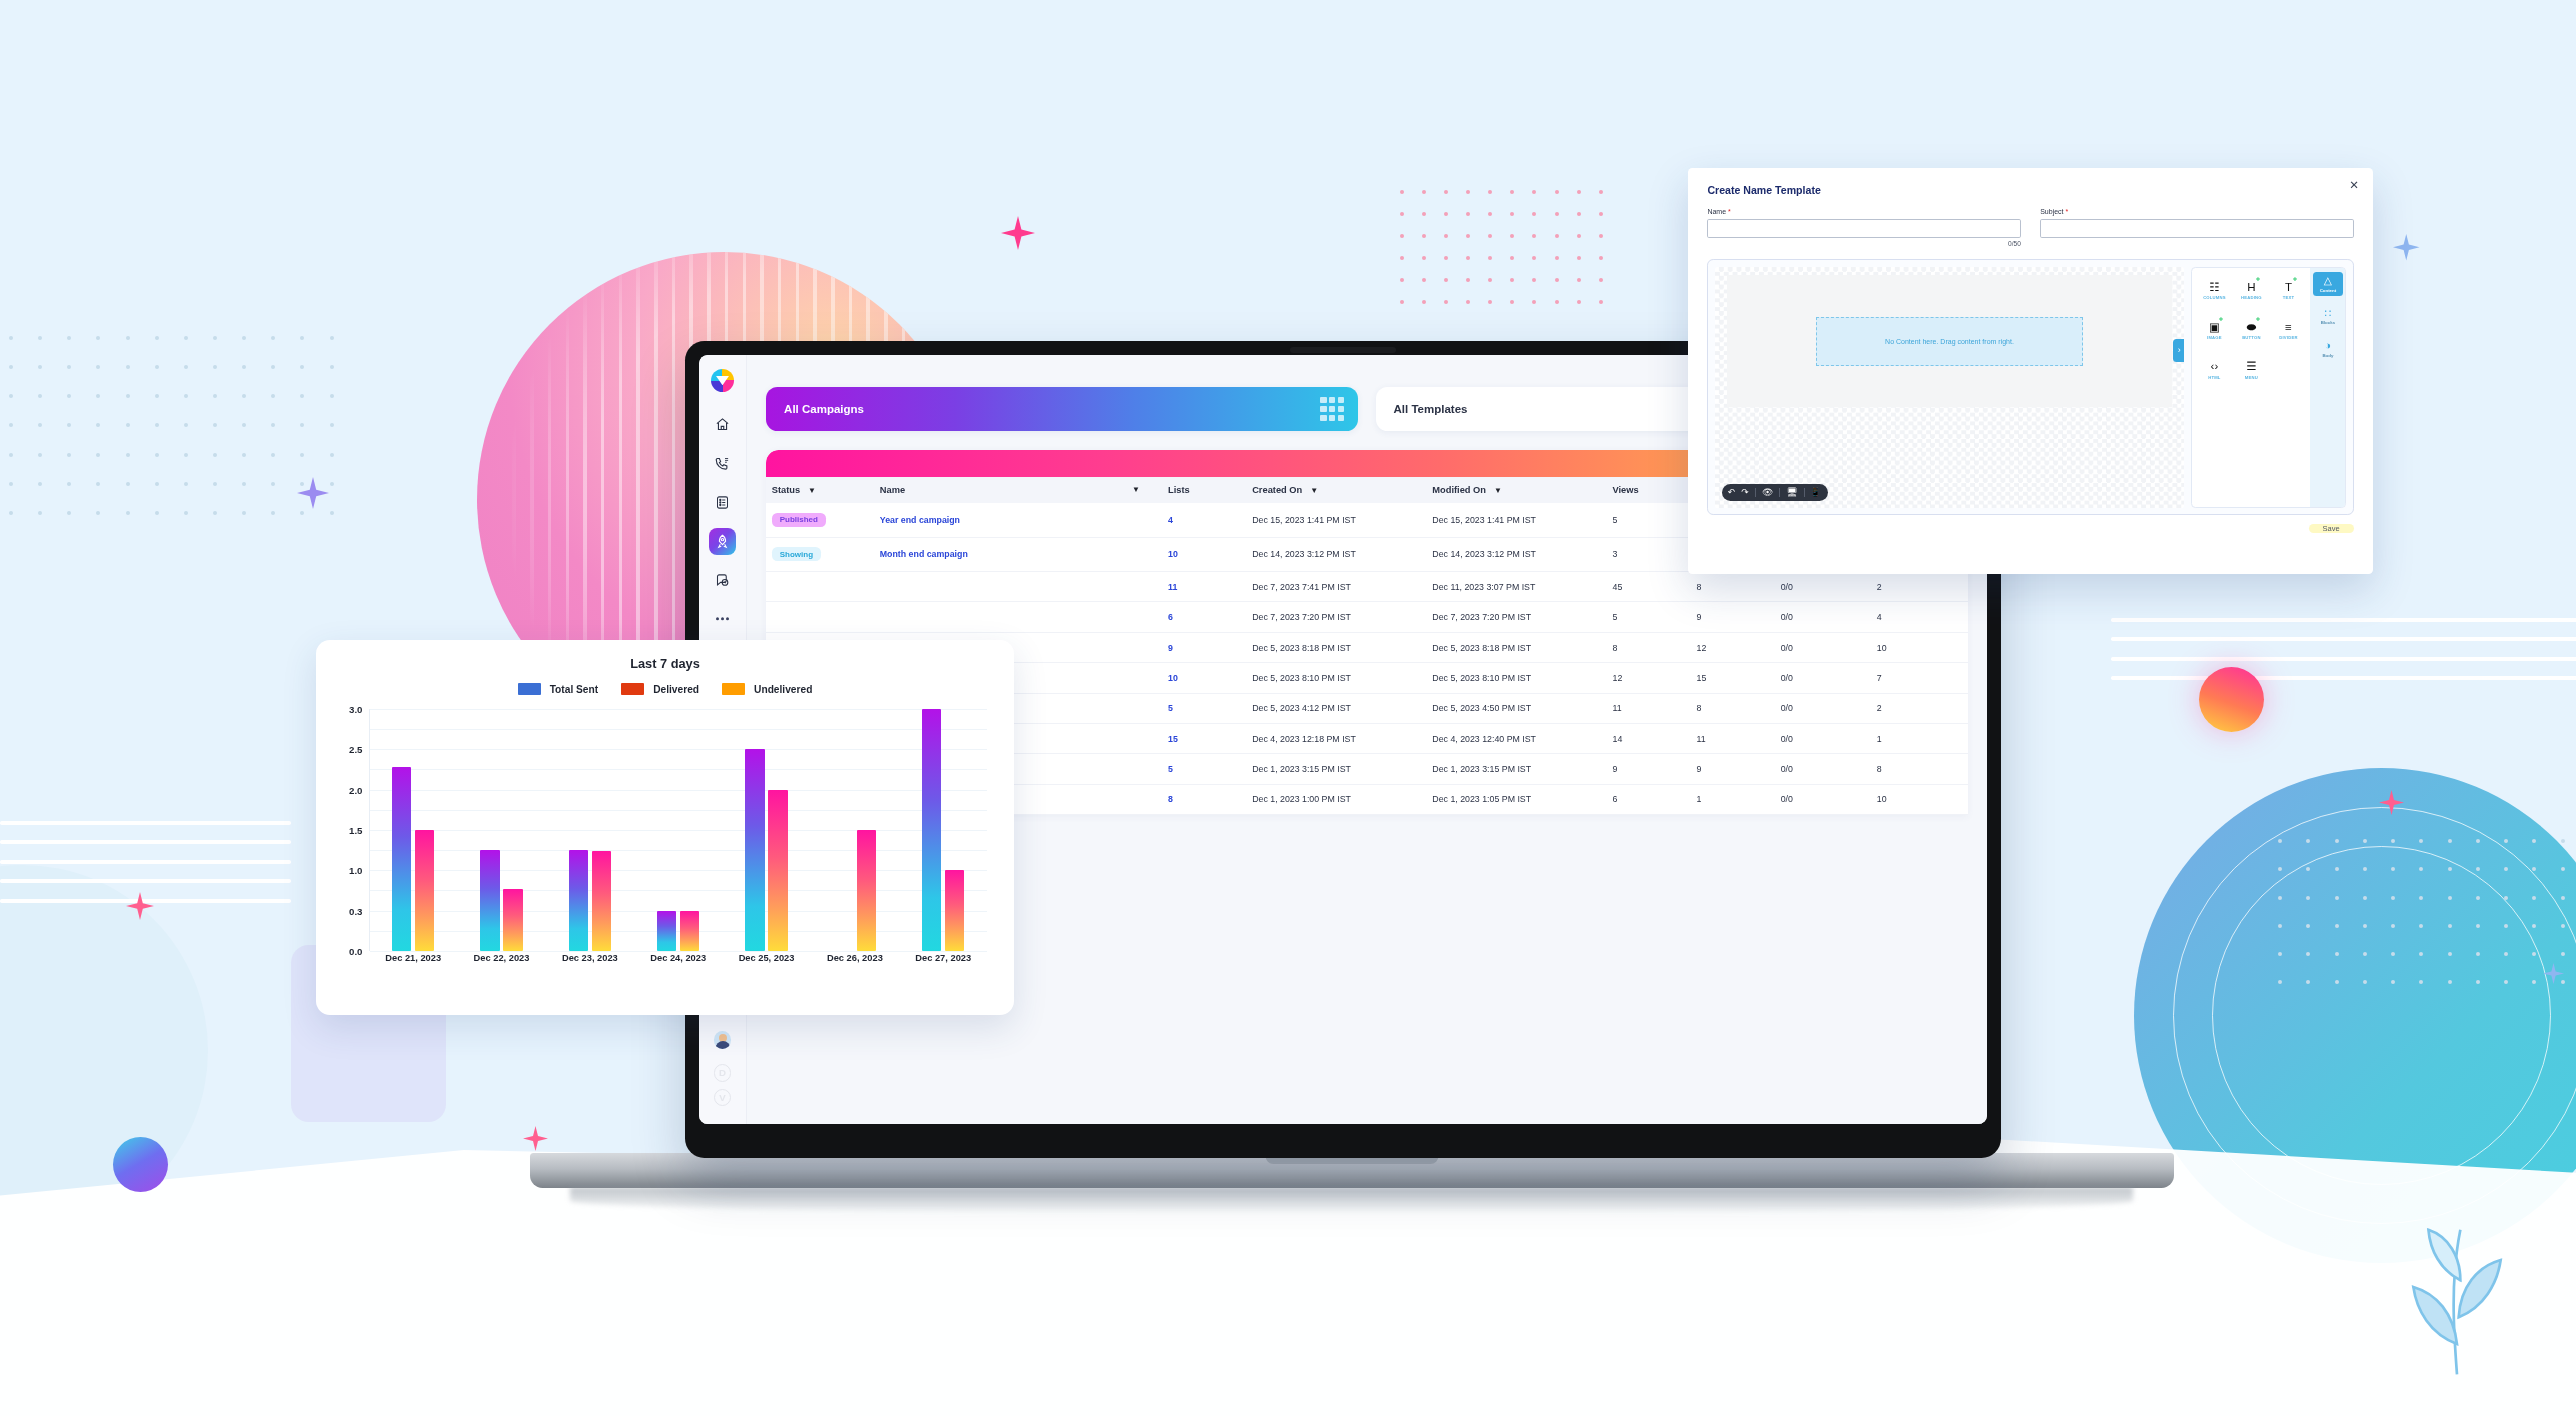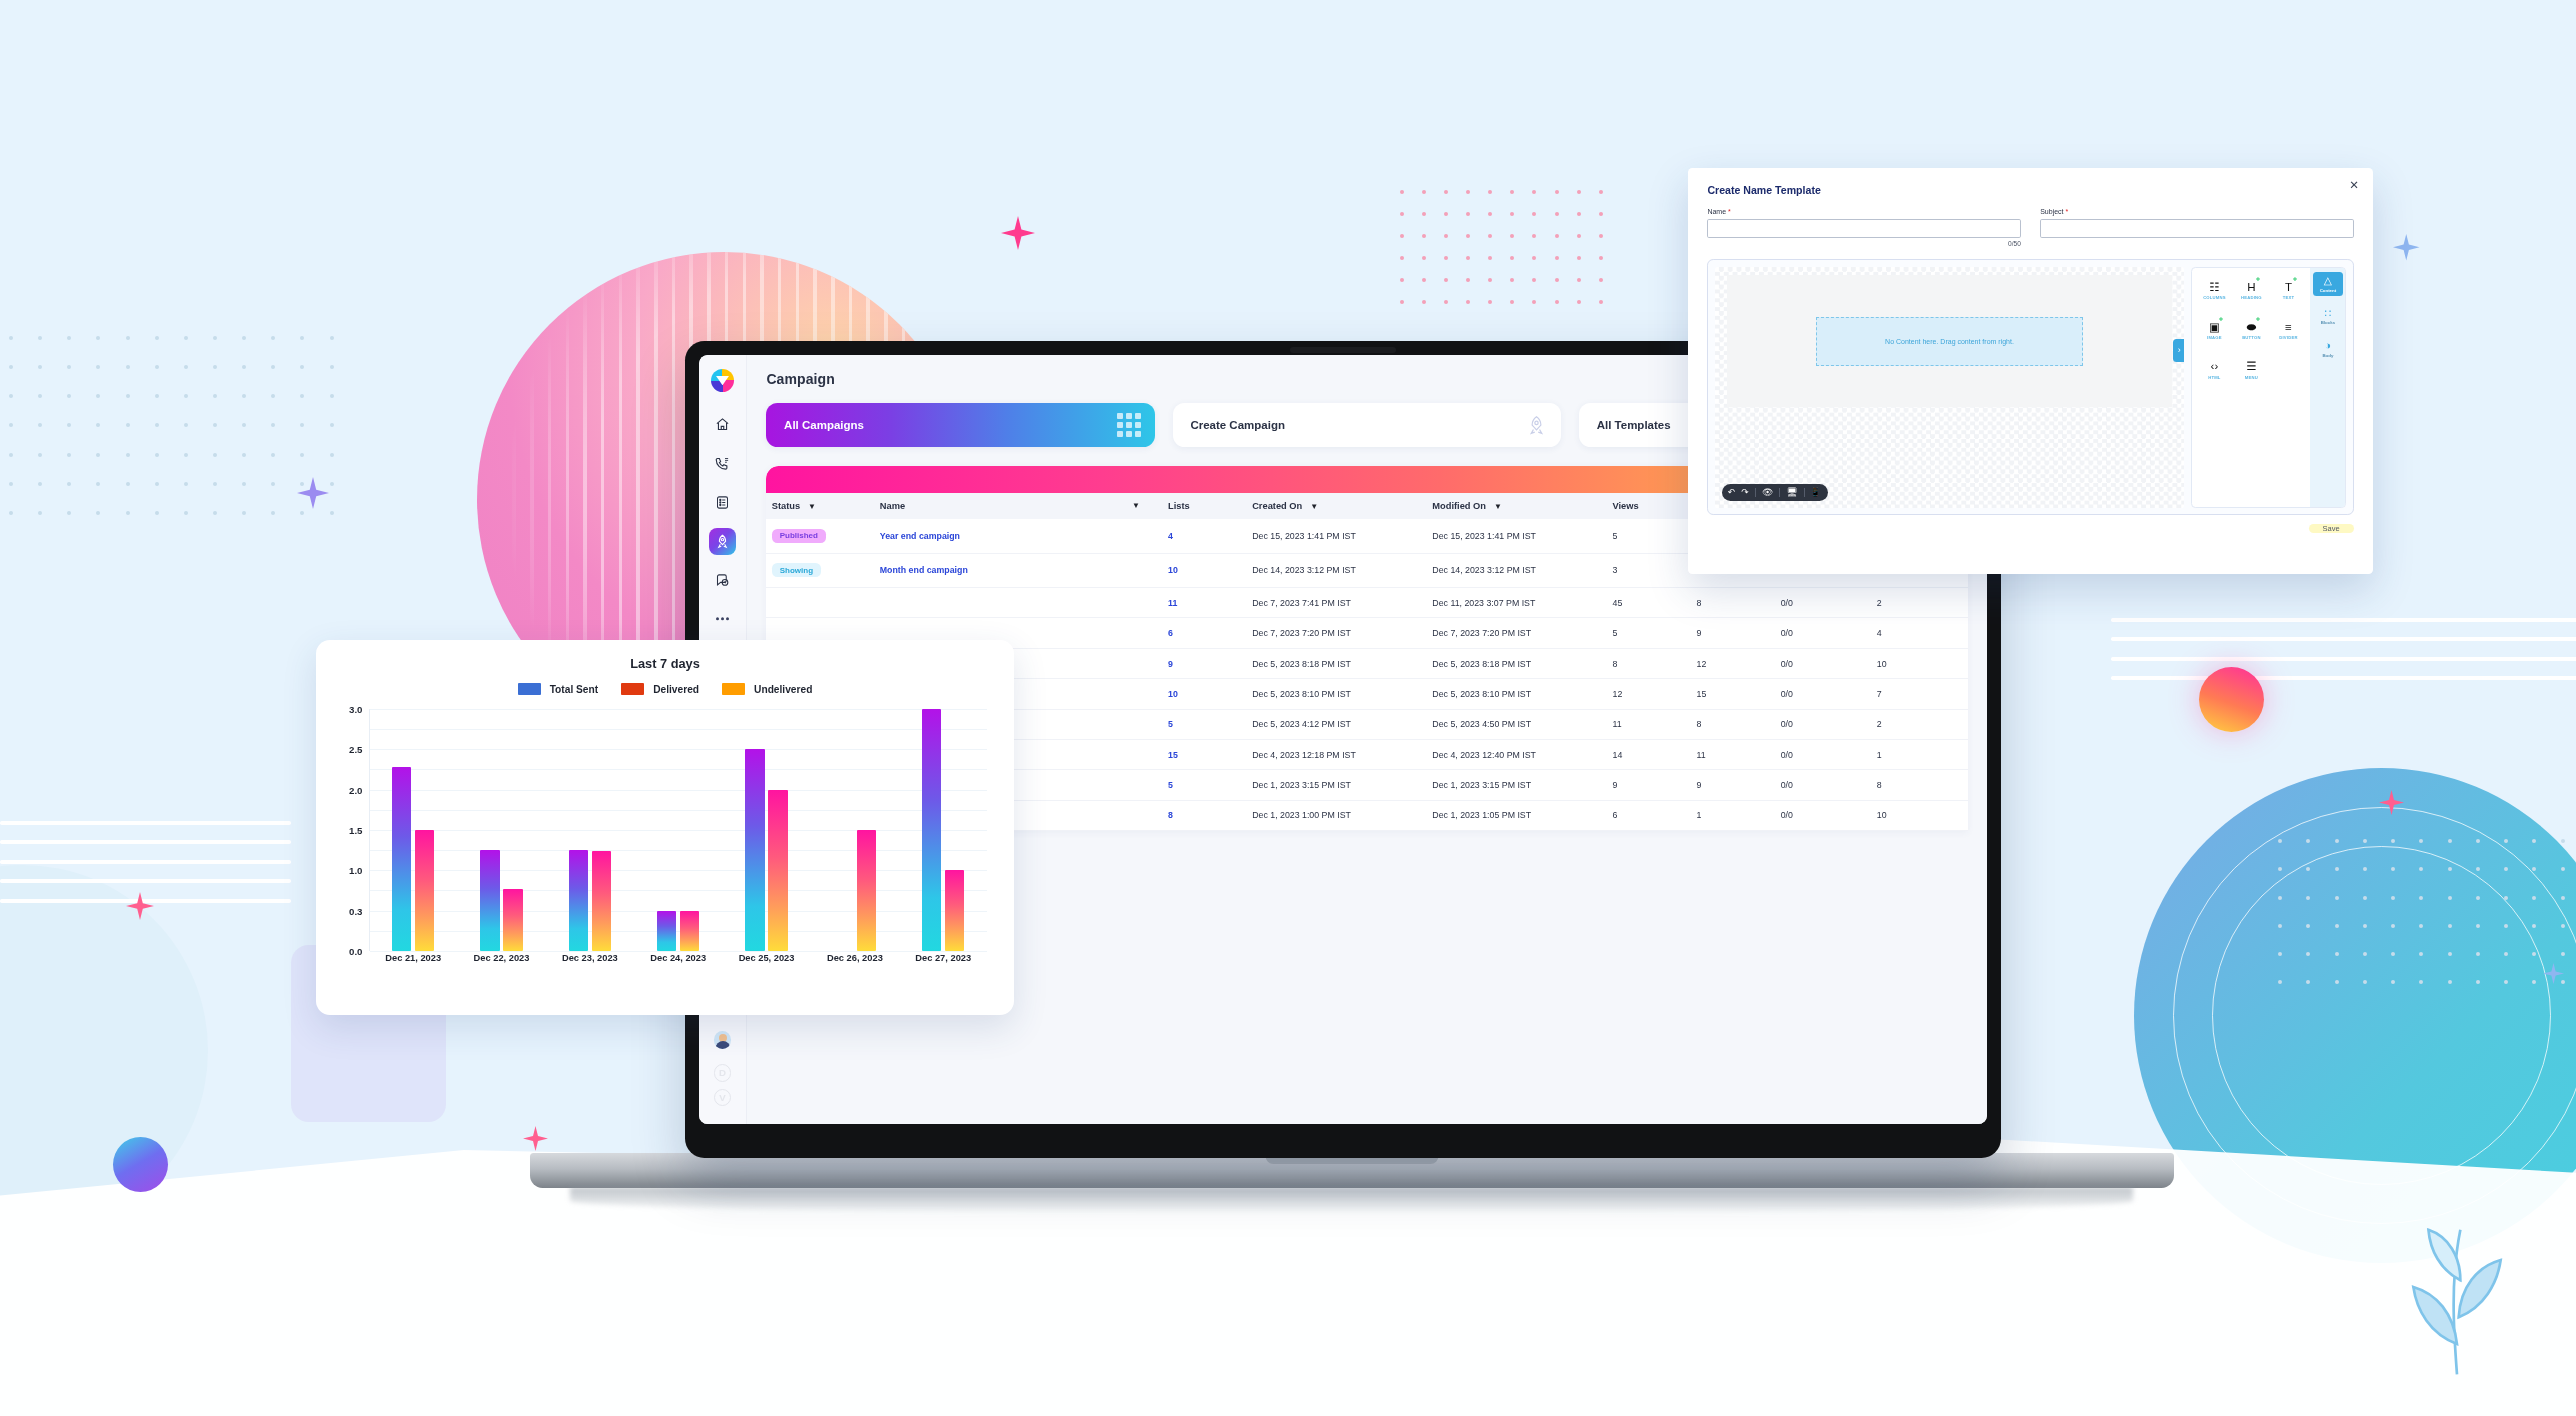--- a/index.html
+++ b/index.html
@@ -623,44 +623,35 @@
           </div>
           <div class="side-ico">
             <div class="avatar-ico"></div>
           </div>
           <div class="faded-ico">D</div>
           <div class="faded-ico">V</div>
         </div>
       </div>
 
       <div class="app-main">
-        <div class="page-title">Campaign</div>
 
         <div class="action-row">
           <div class="action-card primary">
             <span>All Campaigns</span>
             <span class="grid-ico">
               <i></i>
                 <i></i>
                 <i></i>
                 <i></i>
                 <i></i>
                 <i></i>
                 <i></i>
                 <i></i>
                 <i></i>
             </span>
-          </div>
-          <div class="action-card">
-            <span>Create Campaign</span>
-            <svg class="rocket-ico" viewBox="0 0 24 24" fill="none" stroke="currentColor" stroke-width="1.4">
-              <path d="M12 2c3.5 2.5 5 6 5 9.5L12 17l-5-5.5C7 8 8.5 4.5 12 2z"></path>
-              <circle cx="12" cy="9" r="1.9"></circle>
-              <path d="M8.5 16.5 6 21l4-1.5M15.5 16.5 18 21l-4-1.5"></path>
-            </svg>
           </div>
           <div class="action-card">
             <span>All Templates</span>
             <svg class="tmpl-ico" viewBox="0 0 24 20" fill="none" stroke="currentColor" stroke-width="2">
               <rect x="1.5" y="1.5" width="21" height="17" rx="2"></rect>
               <path d="M9 2v16"></path>
                 <path d="M9 10h13"></path>
             </svg>
           </div>
         </div>

